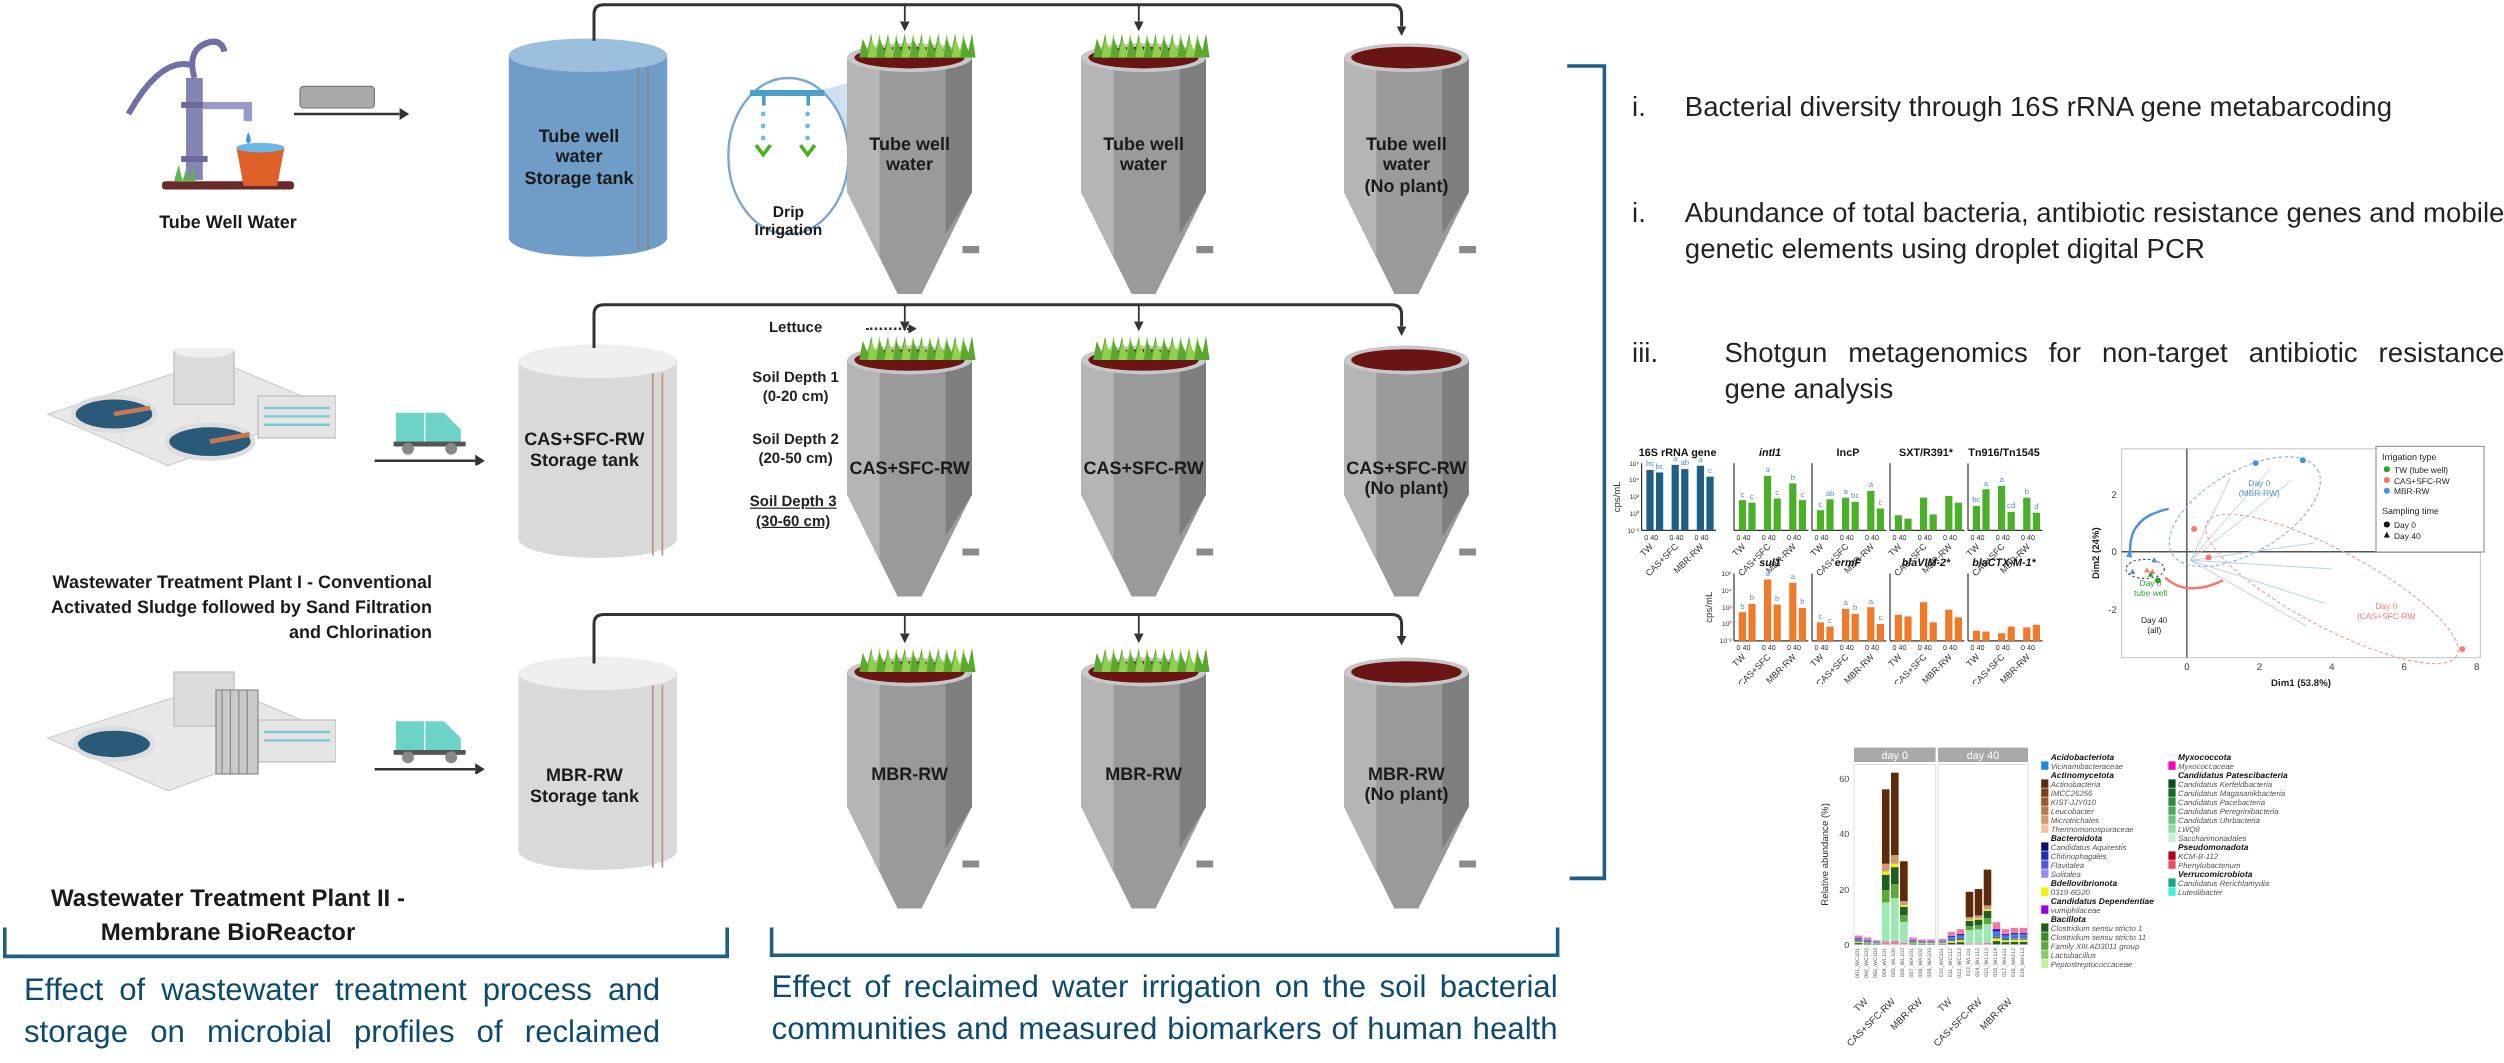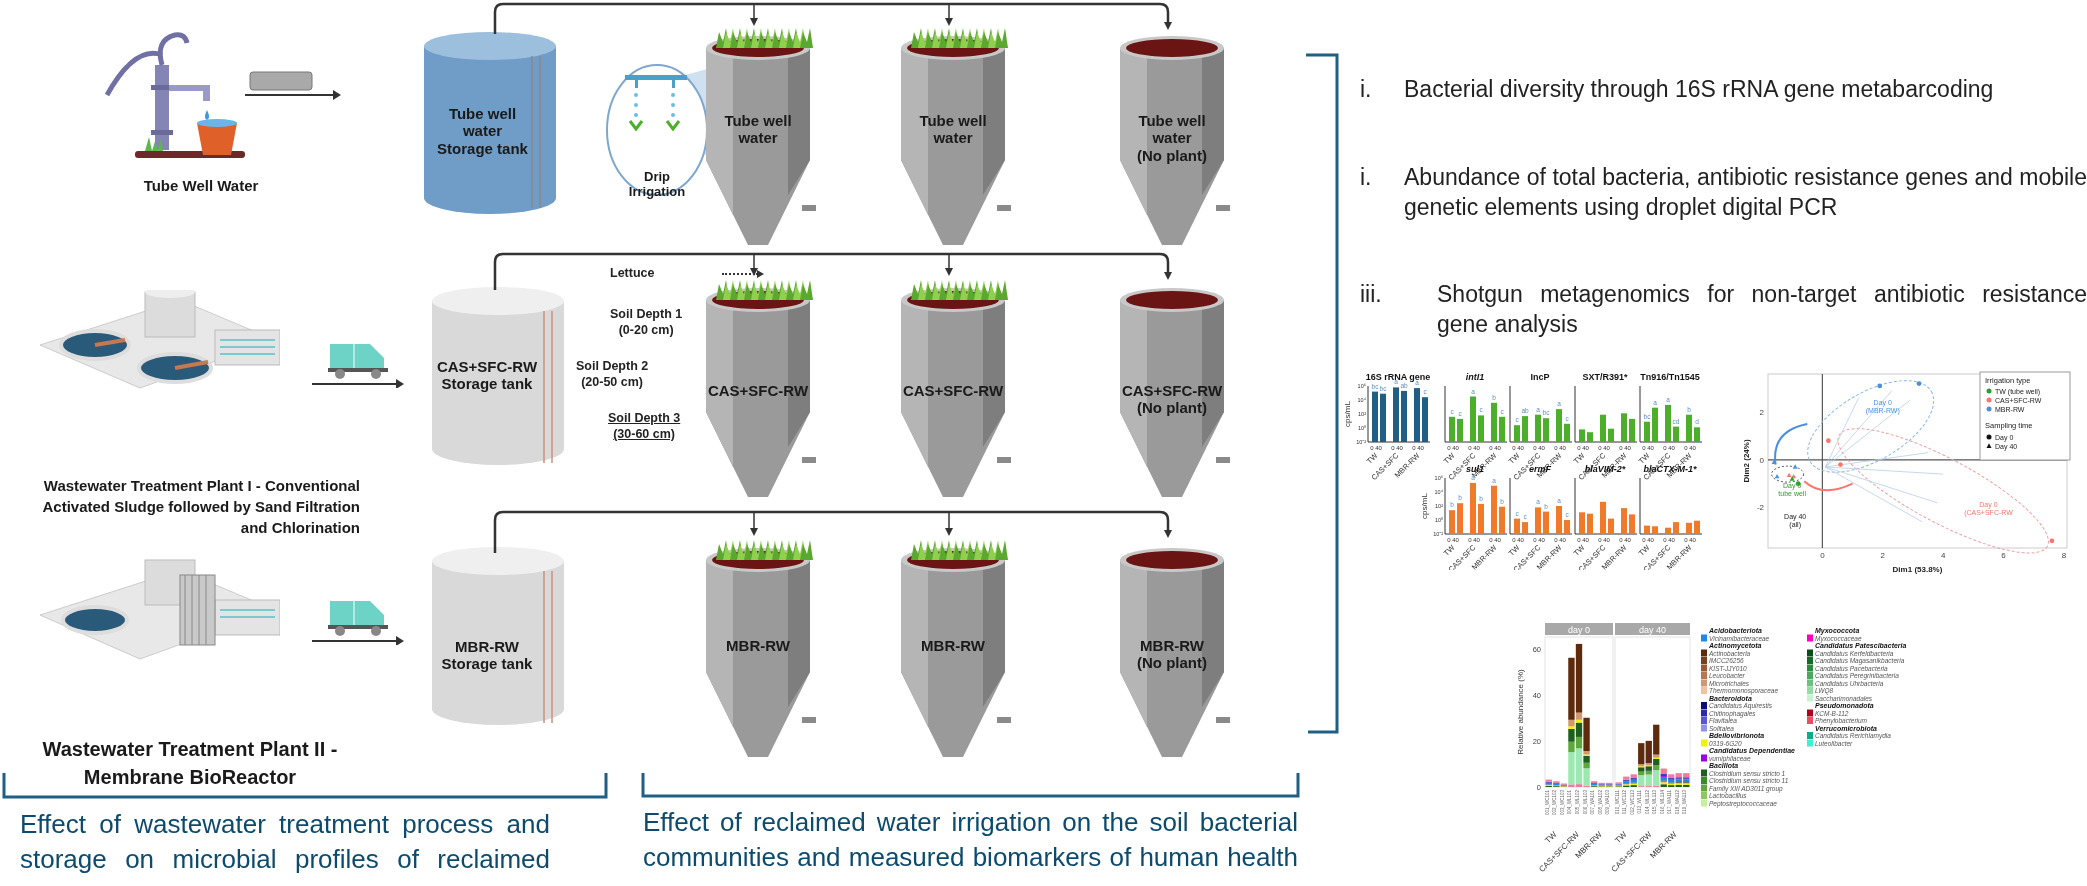--- a/index.html
+++ b/index.html
@@ -4,21 +4,21 @@
 <style>
   * { box-sizing: border-box; margin: 0; padding: 0; }
   html, body { width: 2087px; height: 886px; background: #ffffff; overflow: hidden; }
   body { position: relative; font-family: "Liberation Sans", sans-serif; color: #1a1a1a; }
   .abs { position: absolute; }
   .lbl { position: absolute; font-family: "Liberation Sans", sans-serif; font-weight: bold; text-align: center; color: #1a1a1a; line-height: 1.15; }
   .cap { position: absolute; font-family: "Liberation Sans", sans-serif; font-size: 26px; line-height: 1.35; color: #0c4a6e; text-align: justify; }
   .method { position: absolute; font-family: "Liberation Sans", sans-serif; font-size: 23px; line-height: 1.3; color: #222; display: flex; }
   .method .num { width: 44px; flex: none; }
   .method .txt { flex: 1; text-align: justify; }
-  .soil-box { position: absolute; width: 106px; border-radius: 6px; font-size: 12.5px; font-weight: bold; text-align: center; display: flex; align-items: center; justify-content: flex-start; line-height: 1.25; color: #222; }
+  .soil-box { position: absolute; width: 106px; border-radius: 6px; font-size: 12.5px; font-weight: bold; text-align: center; display: flex; align-items: center; justify-content: center; line-height: 1.25; color: #222; }
   .dot-arrow { position: absolute; height: 0; border-top: 2px dotted #333; width: 36px; }
   .dot-arrow::after { content: ""; position: absolute; right: -6px; top: -5px; border-left: 7px solid #333; border-top: 4px solid transparent; border-bottom: 4px solid transparent; }
   svg text { font-family: "Liberation Sans", sans-serif; }
   .legend-head { font-size: 7px; font-weight: bold; font-style: italic; fill: #111; }
   .legend-item { font-size: 6.5px; font-style: italic; fill: #555; }
 </style>
 </head>
 <body>
 
 <svg class="abs" style="left:95px;top:25px;" width="190" height="140" viewBox="0 0 190 140">
@@ -28,21 +28,21 @@
   <path d="M67 40 Q60 15 80 10 Q90 8 92 18" stroke="#7070a5" stroke-width="5" fill="none"></path>
   <path d="M67 30 Q40 20 12 70" stroke="#7070a5" stroke-width="5" fill="none"></path>
   <rect x="74" y="60" width="40" height="6" fill="#9a9ac8"></rect>
   <rect x="108" y="60" width="7" height="16" fill="#9a9ac8"></rect>
   <path d="M112 85 q-4 8 0 10 q4 -2 0 -10z" fill="#3a9be0"></path>
   <rect x="40" y="126" width="110" height="7" rx="3" fill="#6b2a2a"></rect>
   <path d="M50 126 l4 -14 l3 14 l3 -10 l3 10 l3 -12 l2 12z" fill="#5cb84a"></path>
   <path d="M102 98 h40 l-6 32 h-28z" fill="#e0602a"></path>
   <ellipse cx="122" cy="98" rx="20" ry="4" fill="#6ab6e6"></ellipse>
 </svg>
-<div class="lbl" style="left:106px;top:177px;width:190px;font-size:15px;">Tube Well Water</div>
+<div class="lbl" style="left:95px;top:177px;width:190px;font-size:15px;">Tube Well Water</div>
 
 <svg class="abs" style="left:245px;top:70px;" width="110" height="60" viewBox="0 0 110 60">
   <rect x="5" y="2" width="62" height="18" rx="3" fill="#a9a9a9" stroke="#777"></rect>
   <line x1="0" y1="25" x2="88" y2="25" stroke="#333" stroke-width="2"></line>
   <polygon points="88,20 96,25 88,30" fill="#333"></polygon>
 </svg>
 
 <svg class="abs" style="left:30px;top:290px;" width="250" height="100" viewBox="0 0 250 100">
   <polygon points="10,55 150,10 245,50 110,98" fill="#e8e8e8" stroke="#ccc"></polygon>
   <rect x="115" y="2" width="50" height="45" fill="#dcdcdc" stroke="#bbb"></rect>
@@ -182,21 +182,21 @@
   <div>
       <div>Lettuce</div>
     </div>
 </div>
 <div class="soil-box" style="left:610px;top:299px;height:47px;">
   <div>
       <div>Soil Depth 1</div>
       <div>(0-20 cm)</div>
     </div>
 </div>
-<div class="soil-box" style="left:576px;top:351px;height:47px;">
+<div class="soil-box" style="left:610px;top:351px;height:47px;">
   <div>
       <div>Soil Depth 2</div>
       <div>(20-50 cm)</div>
     </div>
 </div>
 <div class="soil-box" style="left:608px;top:403px;height:48px;text-decoration:underline;">
   <div>
       <div>Soil Depth 3</div>
       <div>(30-60 cm)</div>
     </div>

